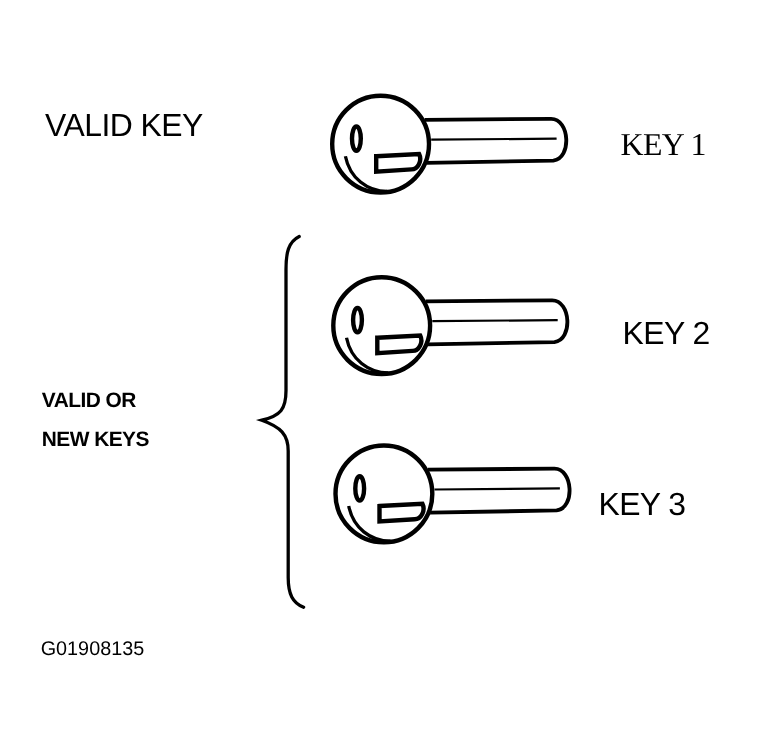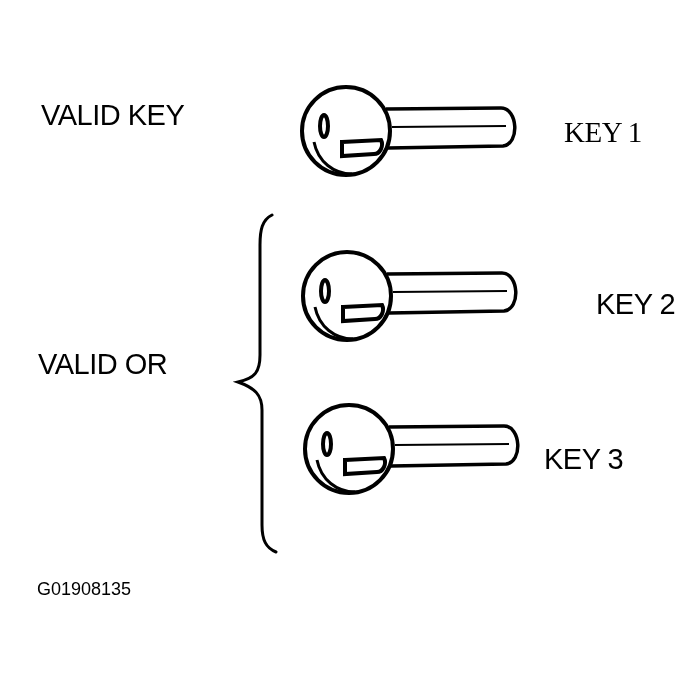--- a/index.html
+++ b/index.html
@@ -1,32 +1,33 @@
 <!DOCTYPE html>
 <html><head>
   <meta charset="utf-8">
   <style>
     html, body { margin: 0; padding: 0; background: #ffffff; }
     body { width: 694px; height: 673px; position: relative; overflow: hidden;
            font-family: "Liberation Sans", sans-serif; color: #000; }
     .lbl { position: absolute; font-size: 29px; letter-spacing: -0.5px; line-height: 1; white-space: nowrap; }
-    .lbl2 { position: absolute; font-size: 29px; letter-spacing: -0.5px; line-height: 35px; white-space: nowrap; }
+    .lbl2 { position: absolute; font-size: 19px; letter-spacing: -0.5px; line-height: 35px; white-space: nowrap; font-weight: bold; }
     .code { position: absolute; font-size: 18px; line-height: 1; white-space: nowrap; }
     svg.art { position: absolute; left: 0; top: 0; }
     .key { position: absolute; }
   </style>
 </head>
 <body>
 
 <div>
 
   <div class="lbl" style="left:41px; top:101px;">VALID KEY</div>
 
   <div style="position:absolute; left:38px; top:347px;">
     <div class="lbl2" style="position:relative;">VALID OR</div>
+    <div class="lbl2" style="position:relative;">NEW KEYS</div>
   </div>
 
   <svg class="art" width="694" height="673" viewBox="0 0 694 673">
     <path d="M272,215 C262,220 260,230 260,245 L260,355 C260,372 255,378 238,382 C255,388 262,395 262,410 L262,525 C262,540 266,548 276,552" fill="none" stroke="#000" stroke-width="3" stroke-linecap="round"></path>
   </svg>
 
   <svg class="key" style="left:296px; top:82px;" width="230" height="100" viewBox="0 0 230 100">
     <path d="M90,27 L205,26 C222,26 224,62 207,64 L92,66" fill="none" stroke="#000" stroke-width="3.5"></path>
     <path d="M96,45 L210,44" fill="none" stroke="#000" stroke-width="2"></path>
     <circle cx="50" cy="49" r="44" fill="#fff" stroke="#000" stroke-width="4"></circle>
@@ -37,21 +38,21 @@
   <div class="lbl" style="left:564px; top:118px;font-family:Liberation Serif, serif;">KEY 1</div>
 
   <svg class="key" style="left:297px; top:247px;" width="230" height="100" viewBox="0 0 230 100">
     <path d="M90,27 L205,26 C222,26 224,62 207,64 L92,66" fill="none" stroke="#000" stroke-width="3.5"></path>
     <path d="M96,45 L210,44" fill="none" stroke="#000" stroke-width="2"></path>
     <circle cx="50" cy="49" r="44" fill="#fff" stroke="#000" stroke-width="4"></circle>
     <path d="M18,60 C22,80 38,92 56,92" fill="none" stroke="#000" stroke-width="3"></path>
     <ellipse cx="28" cy="44" rx="4" ry="11" fill="#fff" stroke="#000" stroke-width="4"></ellipse>
     <path d="M46,60 L85,58 C88,64 84,72 78,72 L46,74 Z" fill="#fff" stroke="#000" stroke-width="4"></path>
   </svg>
-  <div class="lbl" style="left:596px; top:290px;">KEY 2</div>
+  <div class="lbl" style="left:566px; top:290px;">KEY 2</div>
 
   <svg class="key" style="left:299px; top:400px;" width="230" height="100" viewBox="0 0 230 100">
     <path d="M90,27 L205,26 C222,26 224,62 207,64 L92,66" fill="none" stroke="#000" stroke-width="3.5"></path>
     <path d="M96,45 L210,44" fill="none" stroke="#000" stroke-width="2"></path>
     <circle cx="50" cy="49" r="44" fill="#fff" stroke="#000" stroke-width="4"></circle>
     <path d="M18,60 C22,80 38,92 56,92" fill="none" stroke="#000" stroke-width="3"></path>
     <ellipse cx="28" cy="44" rx="4" ry="11" fill="#fff" stroke="#000" stroke-width="4"></ellipse>
     <path d="M46,60 L85,58 C88,64 84,72 78,72 L46,74 Z" fill="#fff" stroke="#000" stroke-width="4"></path>
   </svg>
   <div class="lbl" style="left:544px; top:445px;">KEY 3</div>

